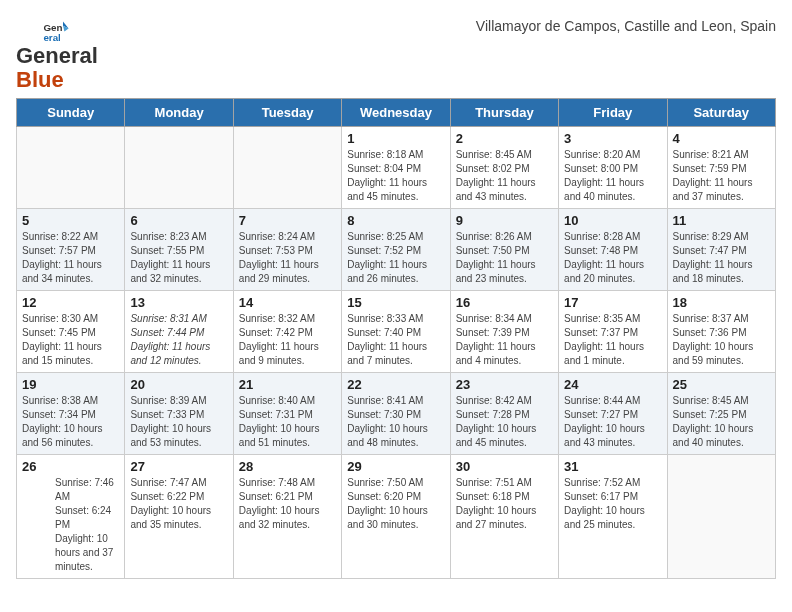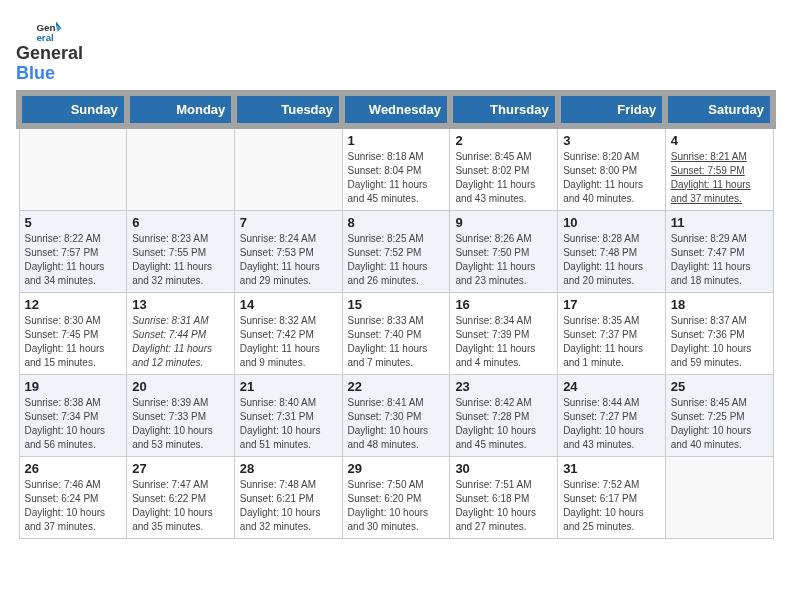--- a/index.html
+++ b/index.html
@@ -15,26 +15,26 @@
       justify-content: space-between;
       align-items: flex-start;
       margin-bottom: 4px;
     }
     .logo {
       display: flex;
       align-items: center;
       flex-direction: column;
     }
     .logo-text {
-      font-size: 18px;
+      font-size: 22px;
       font-weight: bold;
       line-height: 1.1;
     }
     .logo-general { color: #333; }
-    .logo-blue { color: #3b82f6; }
+    .logo-blue { color: #c2410c; }
     .logo-icon {
       width: 28px;
       height: 28px;
       margin-right: 2px;
     }
     .title-section {
       text-align: right;
     }
     .month-title {
       font-size: 36px;
@@ -47,24 +47,24 @@
       margin-top: 2px;
     }
     .calendar {
       width: 100%;
       border-collapse: collapse;
       margin-top: 6px;
     }
     .calendar th {
       background-color: #2a6fad;
       color: #fff;
-      text-align: right;
+      text-align: center;
       padding: 6px 6px;
       font-size: 13px;
-      border: 6px solid #a3a3a3;
+      border: 1px solid #a3a3a3;
     }
     .calendar td {
       border: 1px solid #ccc;
       vertical-align: top;
       padding: 4px 5px;
       width: 108px;
       min-height: 80px;
       font-size: 10.5px;
       color: #333;
       background: #fff;
@@ -99,20 +99,21 @@
       <polygon points="30,14 38,18 32,22" fill="#4a9fd5"></polygon>
     </svg>
     <div>
       <div class="logo-text">
         <span class="logo-general">General</span><br>
         <span class="logo-blue">Blue</span>
       </div>
     </div>
   </div>
   <div class="title-section">
+    <div class="subtitle">Villamayor de Campos, Castille and Leon, Spain</div>
   </div>
 </div>
 
 <table class="calendar">
   <thead>
     <tr>
     <th>Sunday</th>
         <th>Monday</th>
         <th>Tuesday</th>
         <th>Wednesday</th>
@@ -139,21 +140,21 @@
 Daylight: 11 hours and 43 minutes.</div>
         </td>
         <td>
           <div class="day-number">3</div>
           <div class="day-info" style="white-space: pre-line;">Sunrise: 8:20 AM
 Sunset: 8:00 PM
 Daylight: 11 hours and 40 minutes.</div>
         </td>
         <td>
           <div class="day-number">4</div>
-          <div class="day-info" style="white-space: pre-line; text-decoration: underline;">Sunrise: 8:21 AM
+          <div class="day-info" style="white-space: pre-line;">Sunrise: 8:21 AM
 Sunset: 7:59 PM
 Daylight: 11 hours and 37 minutes.</div>
         </td>
       </tr>
       <tr class="row-shaded">
         <td>
           <div class="day-number">5</div>
           <div class="day-info" style="white-space: pre-line;">Sunrise: 8:22 AM
 Sunset: 7:57 PM
 Daylight: 11 hours and 34 minutes.</div>
@@ -279,21 +280,21 @@
         <td>
           <div class="day-number">25</div>
           <div class="day-info" style="white-space: pre-line;">Sunrise: 8:45 AM
 Sunset: 7:25 PM
 Daylight: 10 hours and 40 minutes.</div>
         </td>
       </tr>
       <tr>
         <td>
           <div class="day-number">26</div>
-          <div class="day-info" style="white-space: pre-line;">Sunrise: 7:46 AM
+          <div class="day-info" style="white-space: pre-line; margin-left: 33px;">Sunrise: 7:46 AM
 Sunset: 6:24 PM
 Daylight: 10 hours and 37 minutes.</div>
         </td>
         <td>
           <div class="day-number">27</div>
           <div class="day-info" style="white-space: pre-line;">Sunrise: 7:47 AM
 Sunset: 6:22 PM
 Daylight: 10 hours and 35 minutes.</div>
         </td>
         <td>

